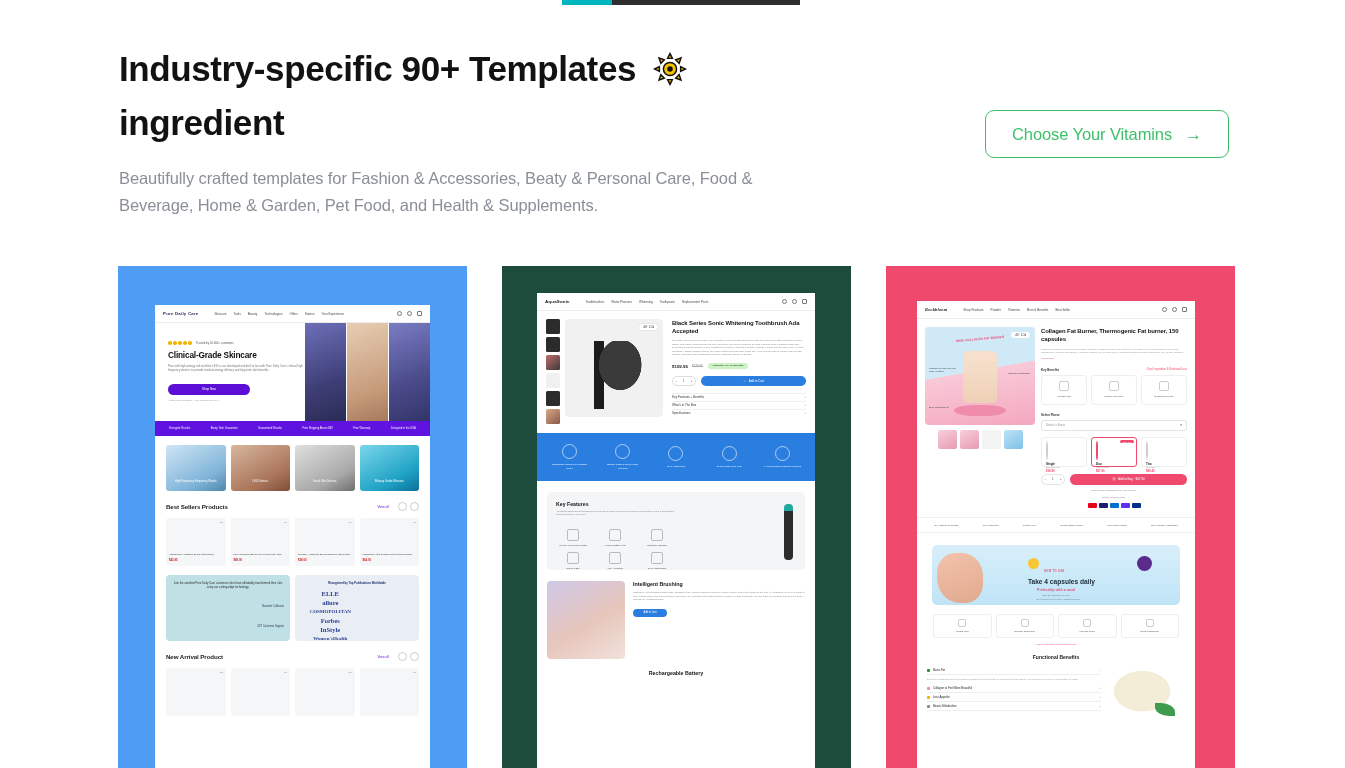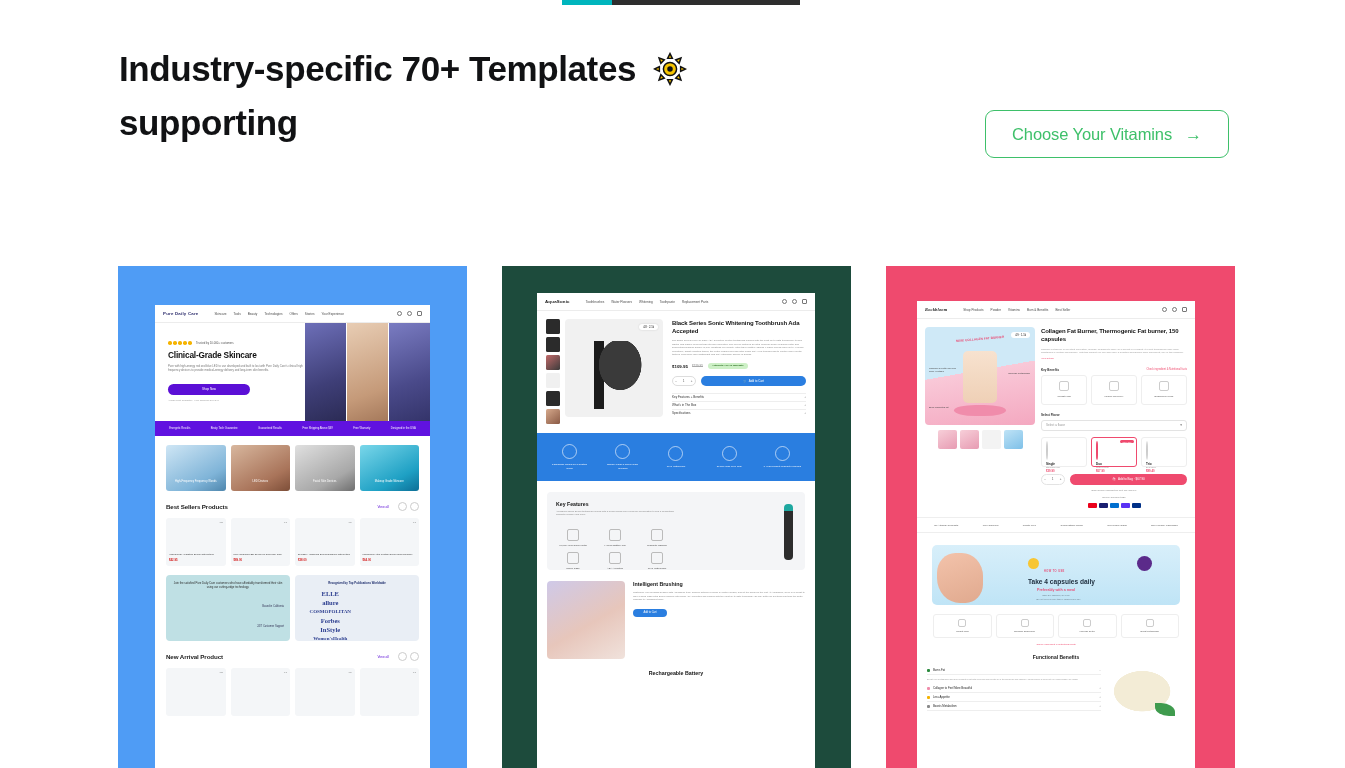--- a/index.html
+++ b/index.html
@@ -202,40 +202,41 @@
 <body>
 
 <div id="page">
 
   <div class="topbar">
     <div class="fill"></div>
   </div>
 
   <div class="head-wrap">
     <h1 class="section-title">
-      <span>Industry-specific 70+ Templates</span>
+      <span>Industry-specific 90+ Templates</span>
       <span class="sun-icon">
         <svg width="34" height="34" viewBox="0 0 32 32">
           <g fill="#f5c400" stroke="#111" stroke-width="1.4">
             <circle cx="16" cy="16" r="6.2"></circle>
             <path d="M16 1.5 L18.2 6 L13.8 6 Z"></path>
             <path d="M16 30.5 L13.8 26 L18.2 26 Z"></path>
             <path d="M1.5 16 L6 13.8 L6 18.2 Z"></path>
             <path d="M30.5 16 L26 18.2 L26 13.8 Z"></path>
             <path d="M5.7 5.7 L10.6 7.4 L7.4 10.6 Z"></path>
             <path d="M26.3 26.3 L21.4 24.6 L24.6 21.4 Z"></path>
             <path d="M26.3 5.7 L24.6 10.6 L21.4 7.4 Z"></path>
             <path d="M5.7 26.3 L7.4 21.4 L10.6 24.6 Z"></path>
           </g>
           <circle cx="16" cy="16" r="2.6" fill="#111"></circle>
         </svg>
       </span>
       <br>
-      <span>supporting</span>
+      <span>ingredient</span>
     </h1>
+    <p class="section-sub">Beautifully crafted templates for Fashion &amp; Accessories, Beaty &amp; Personal Care, Food &amp; Beverage, Home &amp; Garden, Pet Food, and Health &amp; Supplements.</p>
   </div>
 
   <div class="cta">
     <span>Choose Your Vitamins</span>
     <span class="arrow">→</span>
   </div>
 
   <div class="cards">
 
     <div class="card c1">

